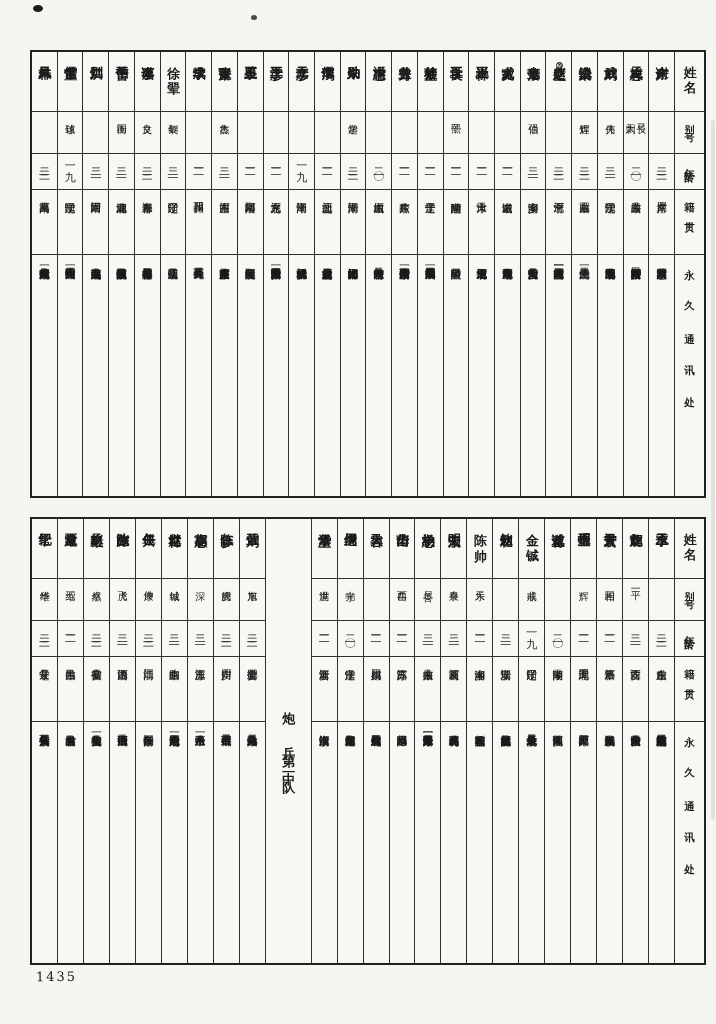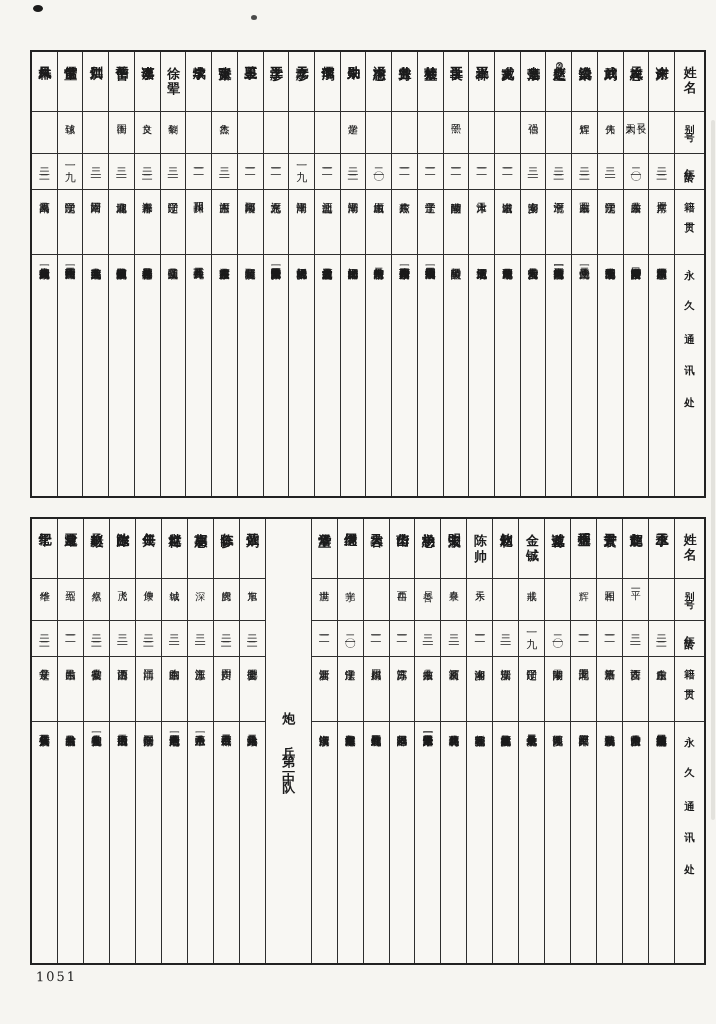--- a/index.html
+++ b/index.html
@@ -943,14 +943,14 @@
         </div>
         <div class="cell c-native">
           <div class="vt">辽宁复县</div>
         </div>
         <div class="cell c-addr">
           <div class="vt">复县瓦房店镇复州大街二六号</div>
         </div>
       </div>
     </div>
 
-  <div class="page-number">1051</div>
+  <div class="page-number">1435</div>
 </div>
 
 </body></html>

